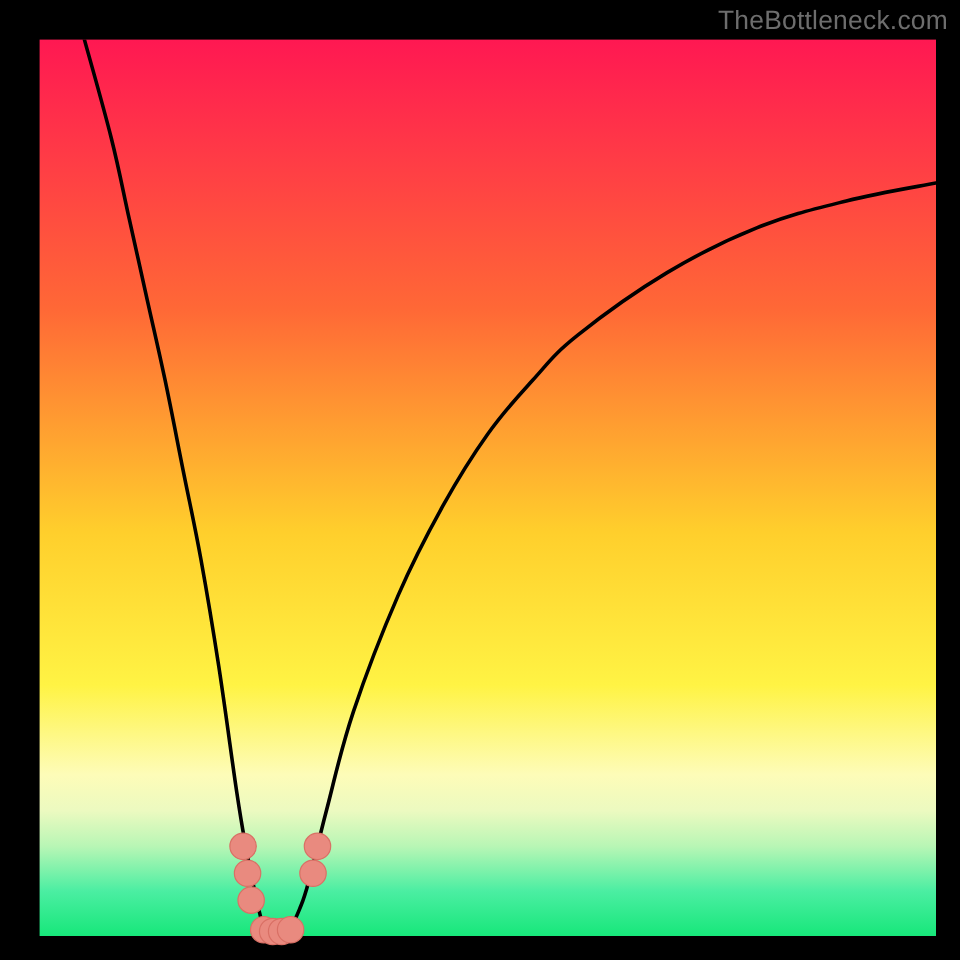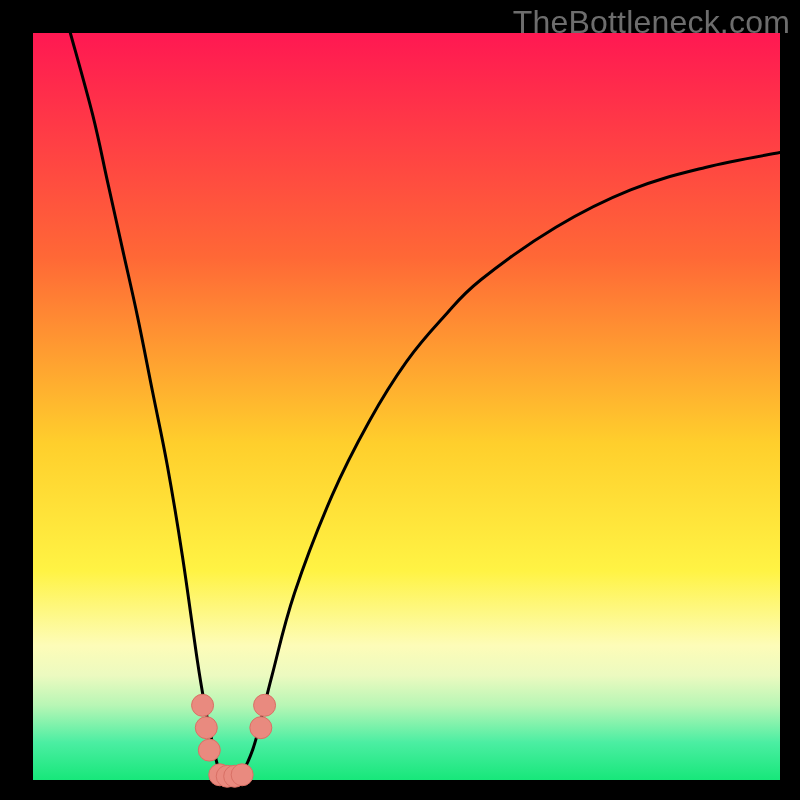--- a/index.html
+++ b/index.html
@@ -15,21 +15,21 @@
     position: relative;
     width: 800px;
     height: 800px;
     background: #000;
   }
   .attribution {
     position: absolute;
     top: 4px;
     right: 10px;
     color: #6d6d6d;
-    font-size: 32px;
+    font-size: 22px;
     font-weight: 400;
     letter-spacing: 0.2px;
     font-family: Arial, Helvetica, sans-serif;
   }
   svg.plot {
     position: absolute;
     left: 0;
     top: 0;
   }
 </style>

